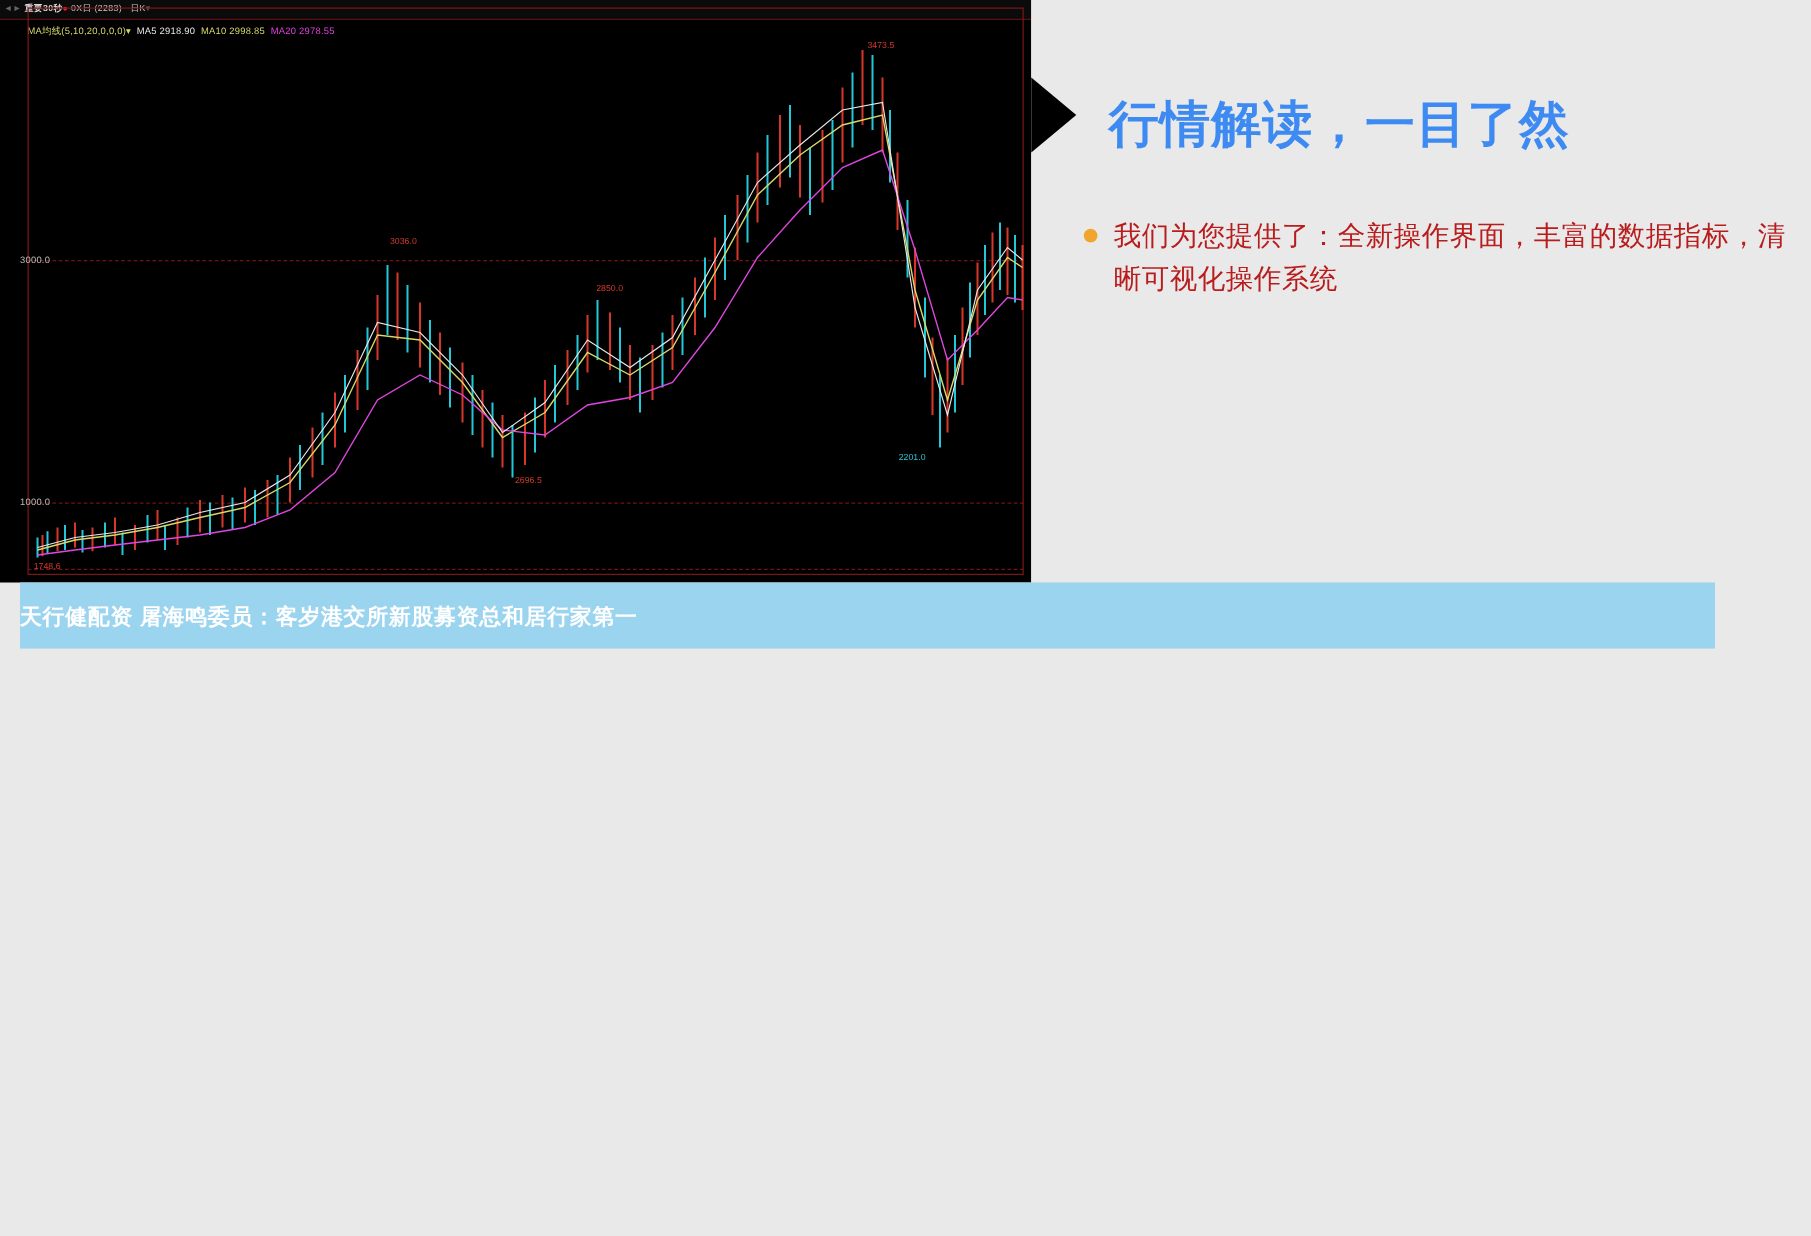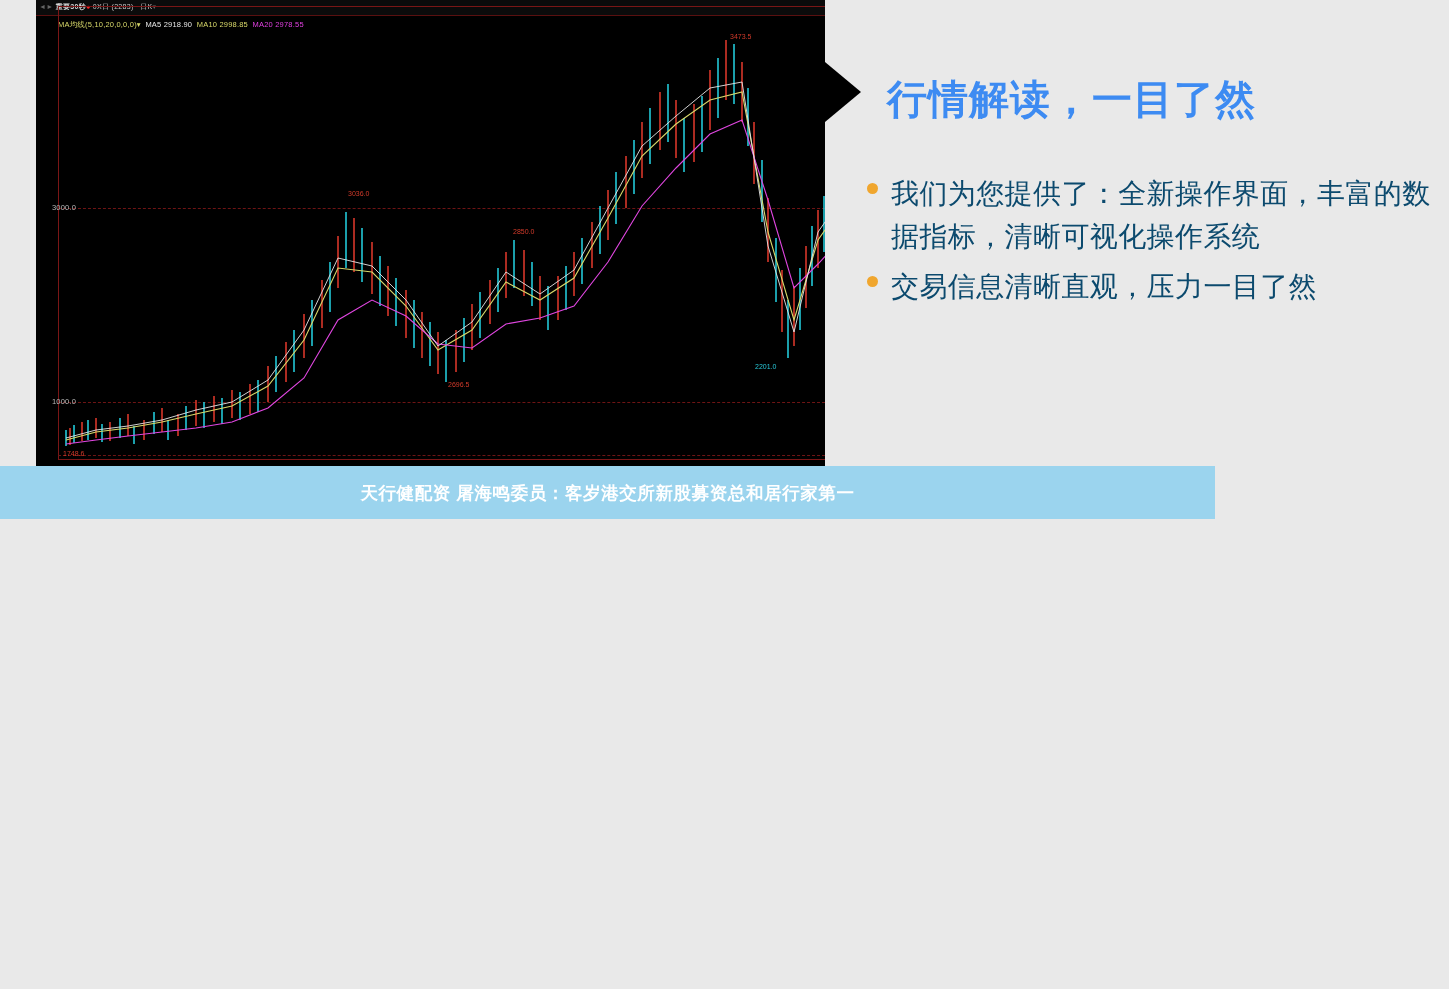--- a/index.html
+++ b/index.html
@@ -10,21 +10,21 @@
     font-family: "Liberation Sans", "DejaVu Sans", sans-serif;
     overflow: hidden;
   }
   .page { position: relative; width: 1449px; height: 989px; background: #e9e9e9; }
 
   
   .top-block { position: absolute; left: 0; top: 0; width: 1449px; height: 466px; background: #e9e9e9; }
 
   .kchart {
     position: absolute; left: 0; top: 0; width: 825px; height: 466px;
-    background: #000; overflow: hidden; margin-left: 36px;
+    background: #000; overflow: hidden;
   }
   .kc-topbar {
     position: absolute; left: 0; top: 0; width: 100%; height: 16px;
     background: #0b0b0b; border-bottom: 1px solid #5a1010;
     font-size: 7px; color: #c8c8c8; white-space: nowrap;
     padding: 2px 0 0 3px; letter-spacing: .3px;
   }
   .kc-topbar .sym { color: #d8d8d8; font-weight: bold; }
   .kc-topbar .dot { color: #ff2222; }
   .kc-topbar .sep { color: #666; }
@@ -72,28 +72,28 @@
     letter-spacing: 1px; white-space: nowrap;
   }
   .bullets-top { position: absolute; left: 42px; top: 172px; width: 580px; }
 
   .bullet-row { display: flex; align-items: flex-start; margin-bottom: 6px; }
   .bullet-dot {
     width: 11px; height: 11px; border-radius: 50%;
     background: #f0a62e; margin: 11px 13px 0 0; flex: none;
   }
   .bullet-text {
-    font-size: 28px; color: #0c4a6e; line-height: 1.55;
+    font-size: 22px; color: #b91c1c; line-height: 1.55;
     letter-spacing: .4px;
   }
 
   
   .banner {
-    position: absolute; left: 0; top: 466px; width: 1215px; height: 53px;
-    background: #9bd4ee; display: flex; align-items: center; justify-content: center;
+    position: absolute; left: 16px; top: 466px; width: 1356px; height: 53px;
+    background: #9bd4ee; display: flex; align-items: center; justify-content: flex-start;
   }
   .banner-text {
     color: #ffffff; font-size: 17.5px; font-weight: bold; letter-spacing: .6px;
     white-space: nowrap;
   }
 
   
   .bottom-block { position: absolute; left: 0; top: 519px; width: 1449px; height: 470px; background: #e9e9e9; }
 </style>
 </head>
@@ -249,24 +249,20 @@
     </div>
 
     <div class="bubble-top">
       <div class="arrow-left"></div>
       <div class="hd-top">行情解读，一目了然</div>
       <div class="bullets-top">
         <div class="bullet-row">
           <div class="bullet-dot"></div>
           <div class="bullet-text">我们为您提供了：全新操作界面，丰富的数据指标，清晰可视化操作系统</div>
         </div>
-        <div class="bullet-row">
-          <div class="bullet-dot"></div>
-          <div class="bullet-text">交易信息清晰直观，压力一目了然</div>
-        </div>
       </div>
     </div>
   </div>
 
   <div class="banner">
     <div class="banner-text">天行健配资 屠海鸣委员：客岁港交所新股募资总和居行家第一</div>
   </div>
 
   <div class="bottom-block">
     

